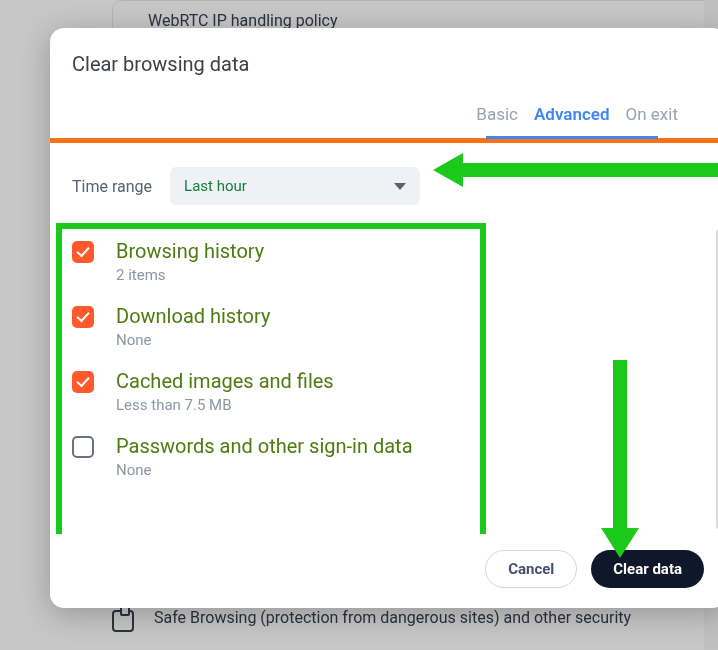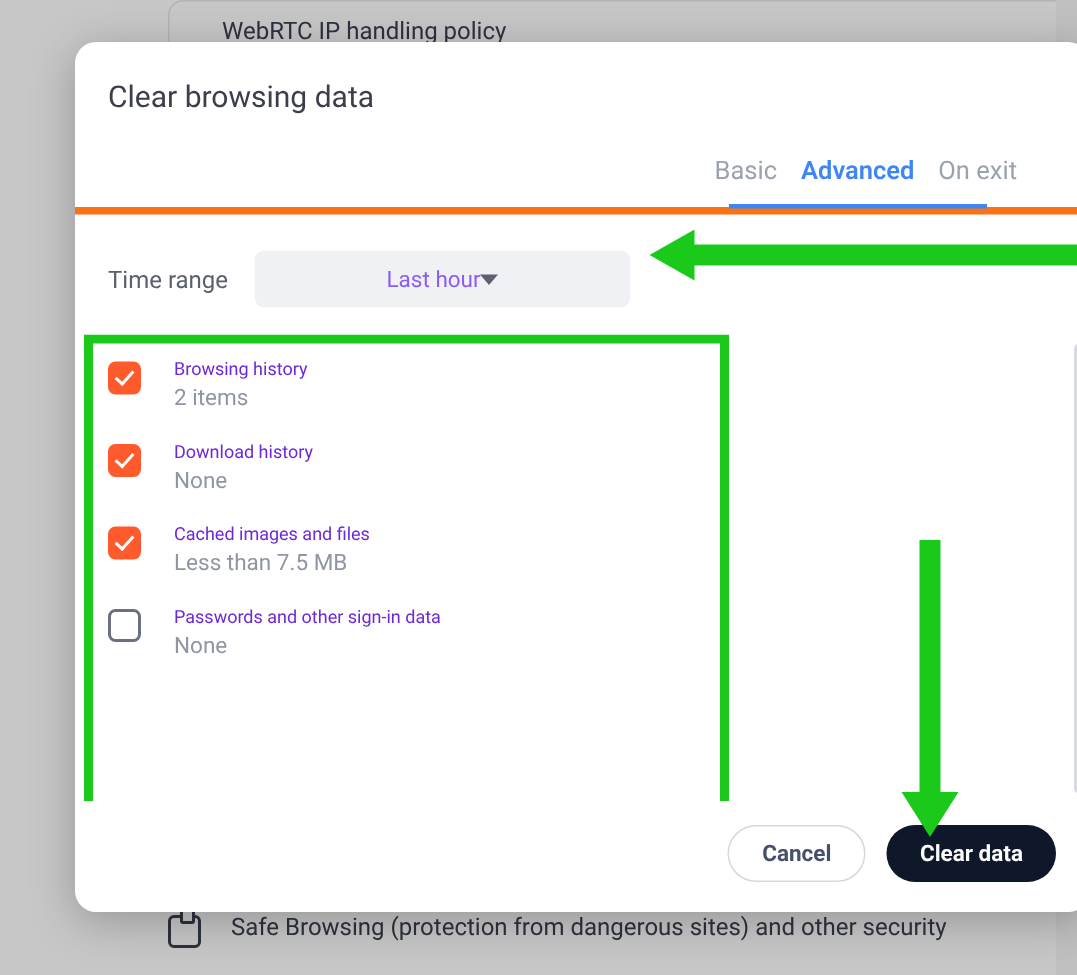--- a/index.html
+++ b/index.html
@@ -24,35 +24,35 @@
   
   .modal { position:absolute; left:50px; top:28px; width:676px; height:580px; background:#fff; border-radius:14px; box-shadow:0 6px 30px rgba(0,0,0,0.25); display:flex; flex-direction:column; }
   .modal-title { font-size:20px; color:#3c3f4b; padding:24px 26px 18px 22px; }
   .tabs { display:flex; justify-content:flex-end; align-items:center; border-bottom:5px solid #f97316; padding:0 40px;}
   .tab { font-size:17px; color:#9aa1af; padding:10px 8px 14px; cursor:pointer; position:relative;}
   .tab.active { color:#3e86f5; font-weight:600; }
   .tab.active::after { content:""; position:absolute; left:-40px; right:-40px; bottom:-1px; height:3px; background:#3e86f5;}
   
   .range-row { display:flex; align-items:center; gap:18px; padding:24px 22px 18px;}
   .range-label { color:#5a6070; font-size:16px;}
-  .range-select { flex:0 0 250px; height:38px; background:#f0f1f4; border-radius:6px; display:flex; align-items:center; justify-content:center; padding:0 14px; color:#8b5cf6; font-size:15px; cursor:pointer;}
+  .range-select { flex:0 0 250px; height:38px; background:#f0f1f4; border-radius:6px; display:flex; align-items:center; justify-content:space-between; padding:0 14px; color:#15803d; font-size:15px; cursor:pointer;}
   .chev { width:0; height:0; border-left:6px solid transparent; border-right:6px solid transparent; border-top:7px solid #5b616f;}
 
   .list-wrap { position:relative; flex:1; overflow:hidden;}
   .list-scrollbar { position:absolute; right:3px; top:6px; width:7px; height:300px; background:#d9dadd; border-radius:4px;}
   .highlight-box { position:absolute; left:6px; top:0; width:430px; height:325px; border:6px solid #1ac91a; pointer-events:none; z-index:5;}
 
   .list { padding:6px 22px 0;}
   .item { display:flex; align-items:flex-start; gap:22px; padding:10px 0;}
   .cb { width:22px; height:22px; border-radius:5px; margin-top:2px; flex-shrink:0; cursor:pointer; display:flex; align-items:center; justify-content:center;}
   .cb.checked { background:#ff5a2c;}
   .cb.unchecked { border:2px solid #6b7180; background:#fff;}
   .check { width:12px; height:7px; border-left:2.5px solid #fff; border-bottom:2.5px solid #fff; transform:rotate(-48deg); margin-top:-3px;}
   .item-text { display:flex; flex-direction:column; gap:3px;}
-  .item-title { font-size:12px; color:#6d28d9;}
+  .item-title { font-size:20px; color:#4d7c0f;}
   .item-sub { font-size:15px; color:#8f96a3;}
 
   .footer { display:flex; justify-content:flex-end; gap:14px; padding:16px 22px 20px;}
   .btn { height:38px; border-radius:19px; padding:0 22px; font-size:15px; display:flex; align-items:center; cursor:pointer;font-weight:bold;}
   .btn-cancel { border:1.5px solid #d6d8de; color:#47506a; background:#fff;}
   .btn-clear { background:#0f172a; color:#fff; border:none;}
 
   
   .arrow { position:absolute; pointer-events:none; z-index:20;}
   .arrow1 { left:433px; top:153px; width:290px; height:32px;}

